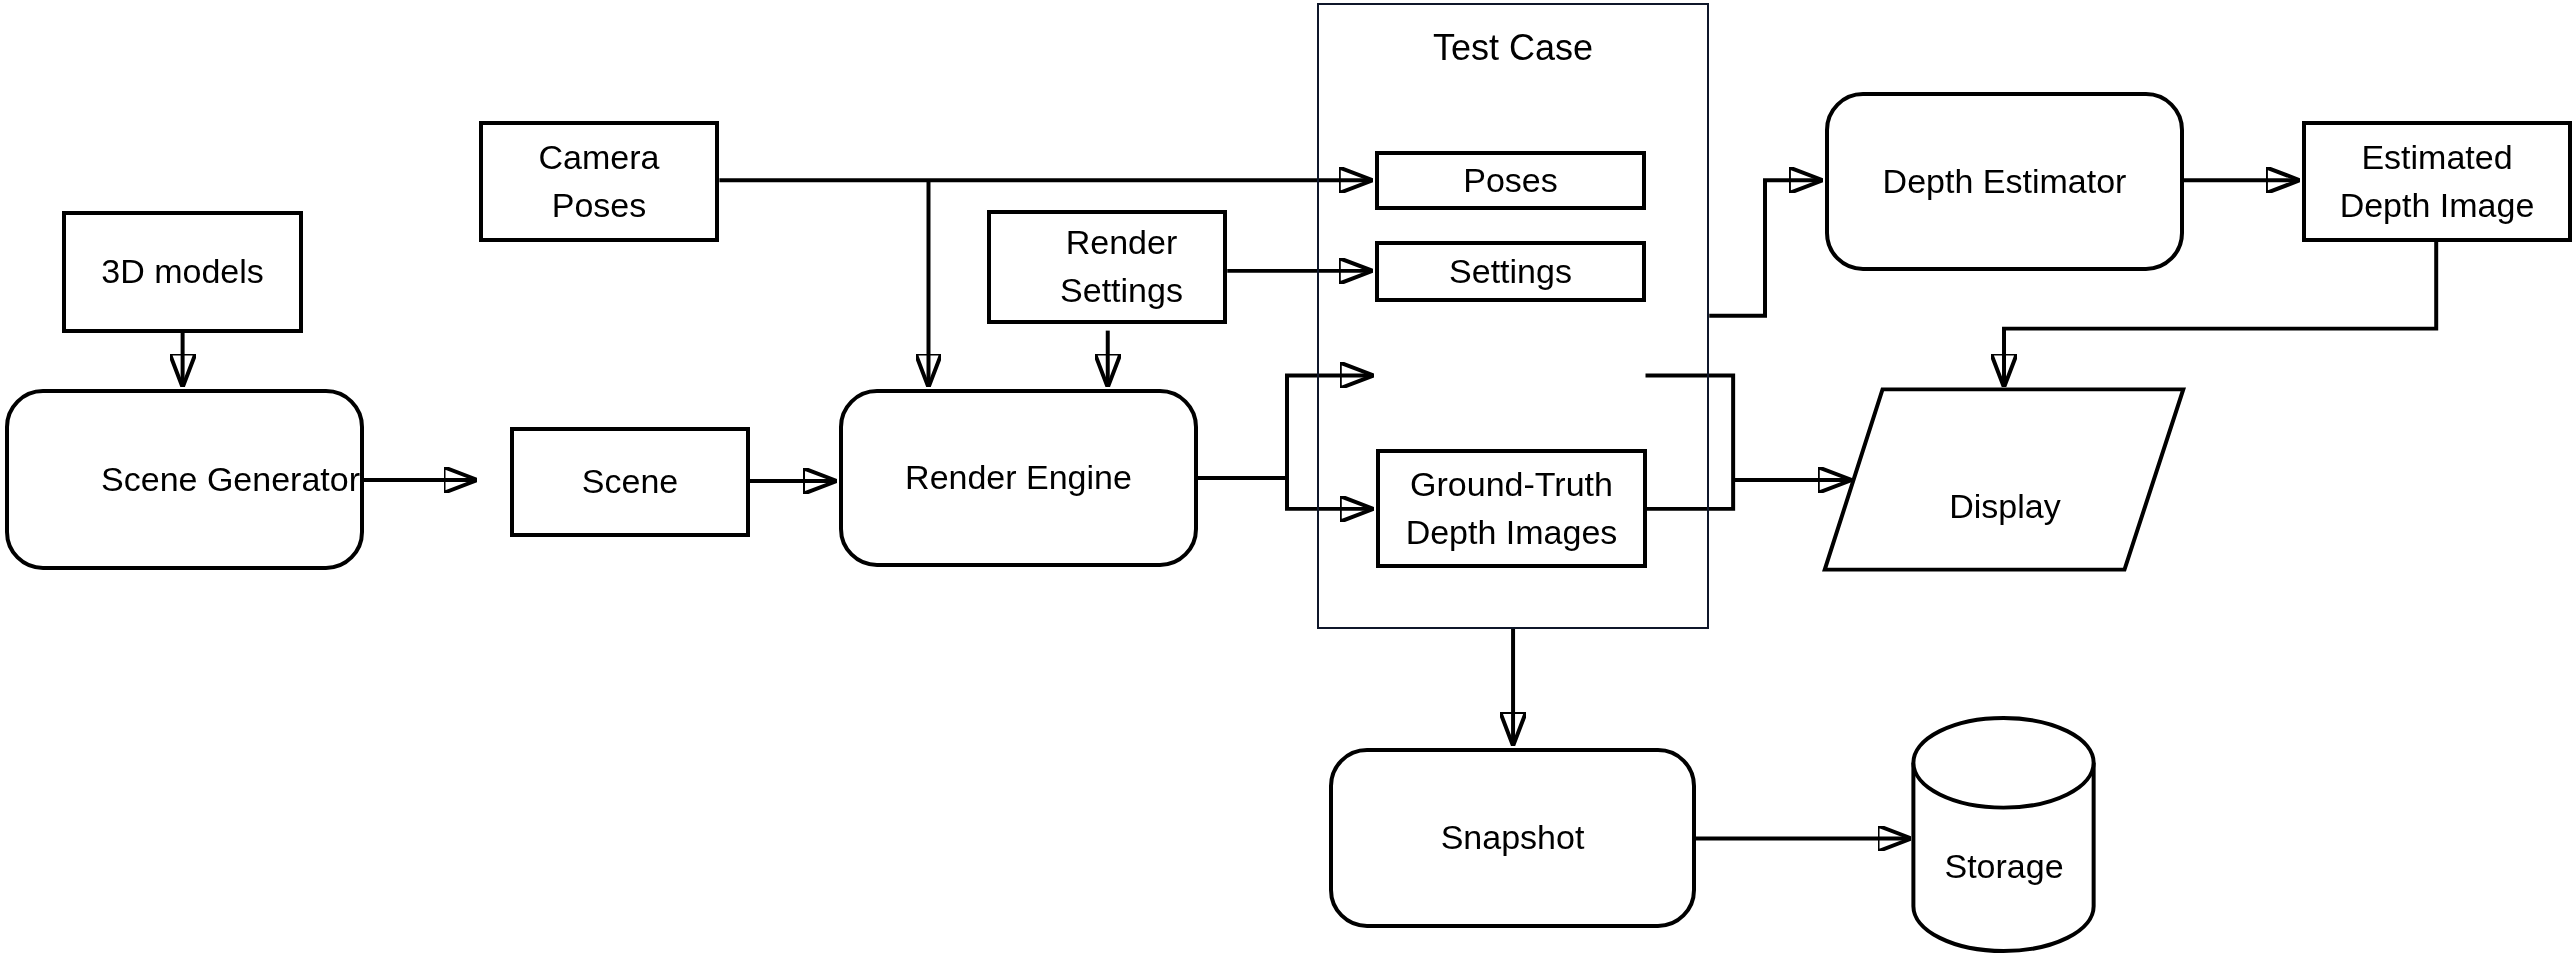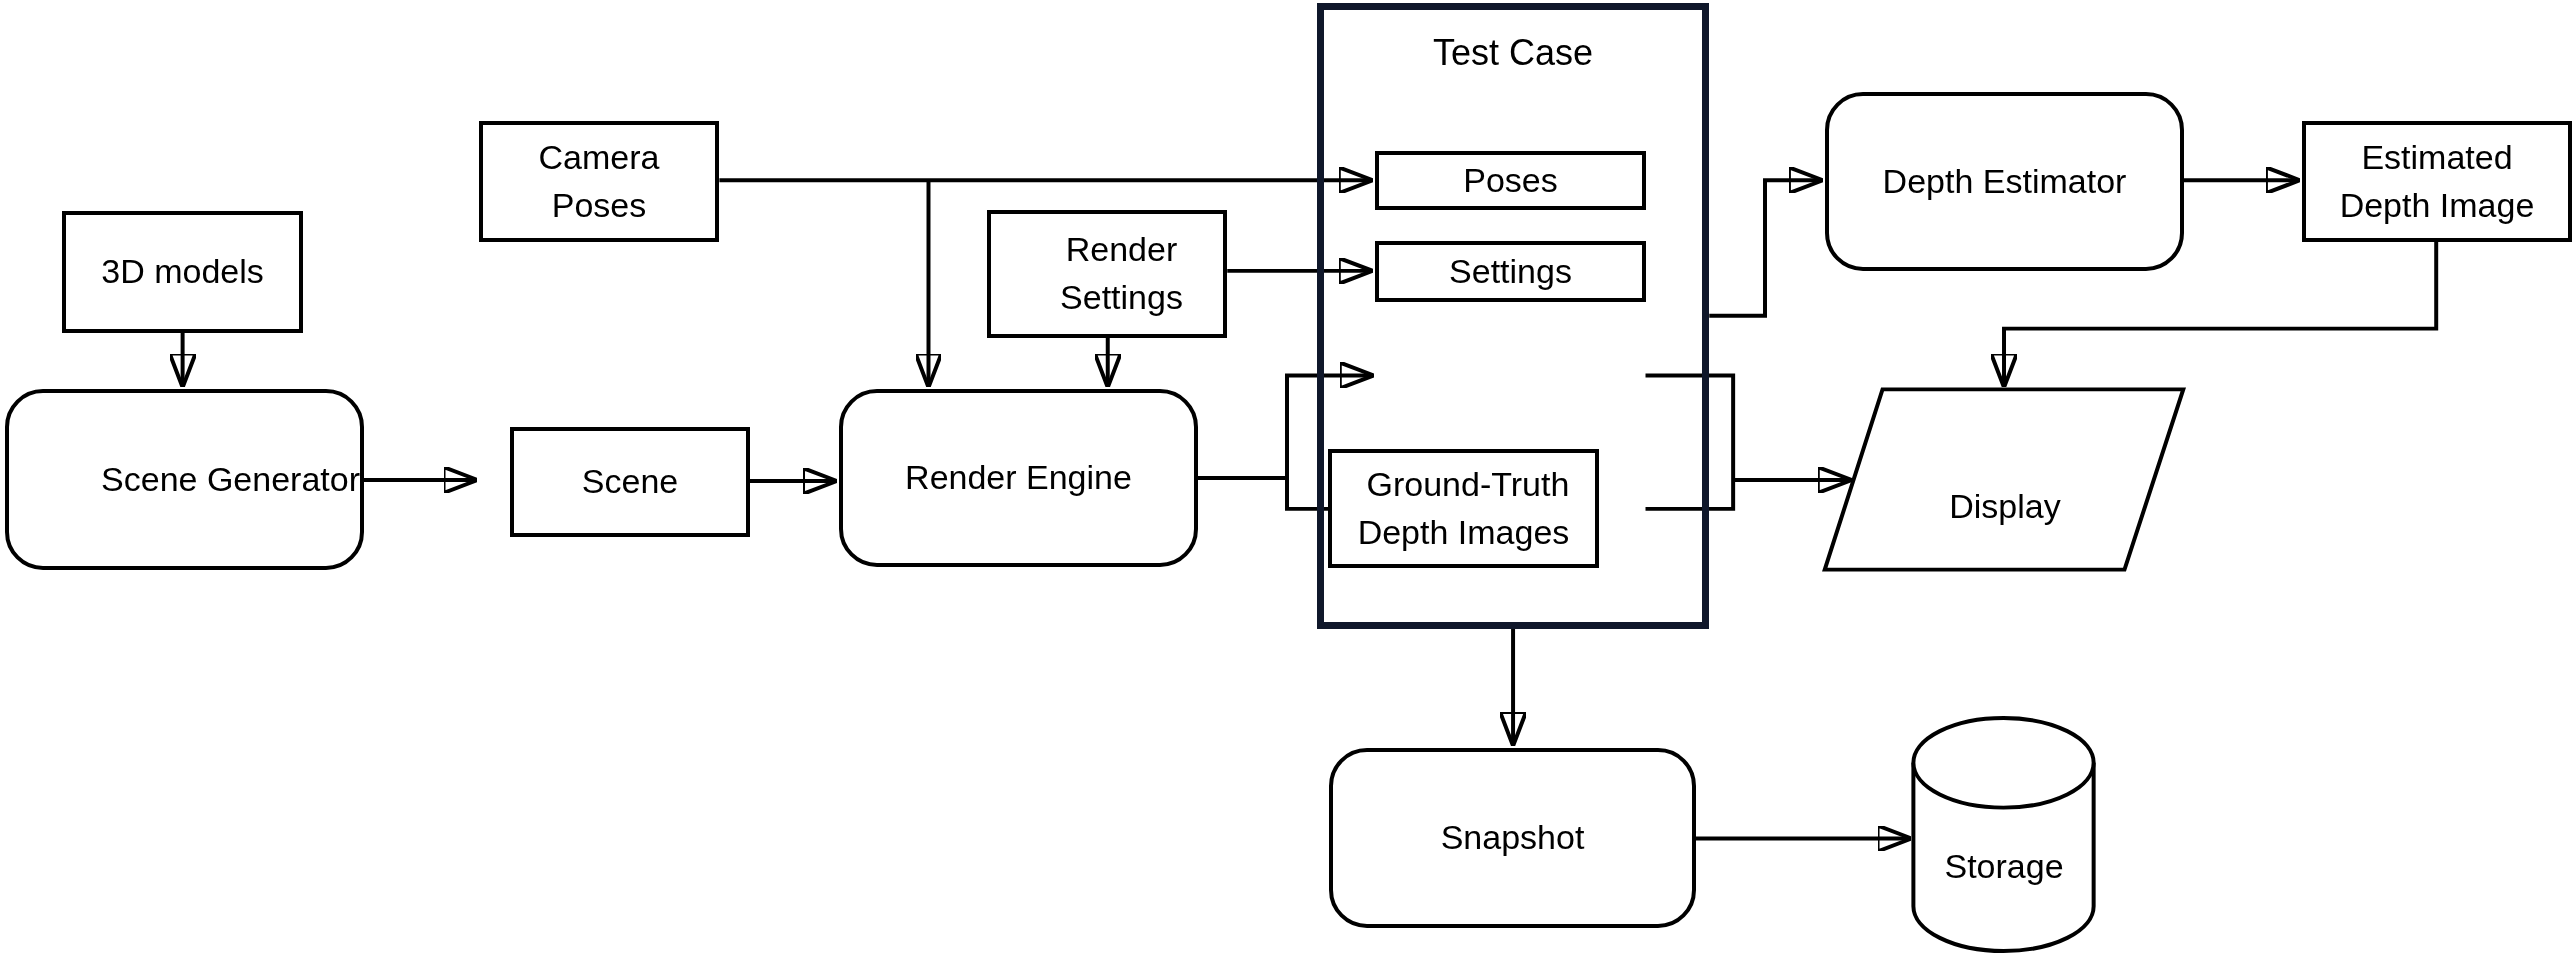--- a/index.html
+++ b/index.html
@@ -31,21 +31,21 @@
     text-align: center;
     font-size: 34px;
     line-height: 1.4;
     white-space: pre-line;
   }
   .rounded { border-radius: 38px; }
   .container-box {
     position: absolute;
     box-sizing: border-box;
     background: transparent;
-    border: 7px solid #0f172a;
+    border: 2px solid #0f172a;
   }
   .container-title {
     position: absolute;
     width: 100%;
     top: 22px;
     text-align: center;
     font-size: 36px;
   }
   .shape-label {
     position: absolute;
@@ -56,27 +56,27 @@
     font-size: 34px;
     line-height: 1.4;
     white-space: pre-line;
     pointer-events: none;
   }
   
   #n-three-d-models        { left: 62px;   top: 211px; width: 241px; height: 122px; }
   #n-scene-generator       { left: 5px;    top: 389px; width: 359px; height: 181px; justify-content: flex-end; }
   #n-camera-poses          { left: 479px;  top: 121px; width: 240px; height: 121px; }
   #n-scene                 { left: 479px;  top: 427px; width: 240px; height: 110px; margin-left: 31px; }
-  #n-render-settings       { left: 987px;  top: 210px; width: 240px; height: 128px; padding-left: 29px; }
+  #n-render-settings       { left: 987px;  top: 210px; width: 240px; height: 114px; padding-left: 29px; }
   #n-render-engine         { left: 839px;  top: 389px; width: 359px; height: 178px; }
   #n-test-case             { left: 1317px; top: 3px;   width: 392px; height: 626px; }
   #n-poses                 { left: 1375px; top: 151px; width: 271px; height: 59px;  }
   #n-settings              { left: 1375px; top: 241px; width: 271px; height: 61px;  }
   #n-rgb-images            { left: 1376px; top: 331px; width: 271px; height: 88px;  }
-  #n-ground-truth          { left: 1328px; top: 449px; width: 271px; height: 119px; text-align: right; }
+  #n-ground-truth          { left: 1376px; top: 449px; width: 271px; height: 119px; }
   #n-depth-estimator       { left: 1825px; top: 92px;  width: 359px; height: 179px; align-items: center; }
   #n-estimated-depth-image { left: 2302px; top: 121px; width: 270px; height: 121px; }
   #n-snapshot              { left: 1329px; top: 748px; width: 367px; height: 180px; }
   #lbl-display             { left: 1853px; top: 389px; width: 304px; height: 180px; margin-top: 28px; }
   #lbl-storage             { left: 1914px; top: 797px; width: 180px; height: 139px; }
 </style>
 </head>
 <body>
 
 <div id="canvas">

